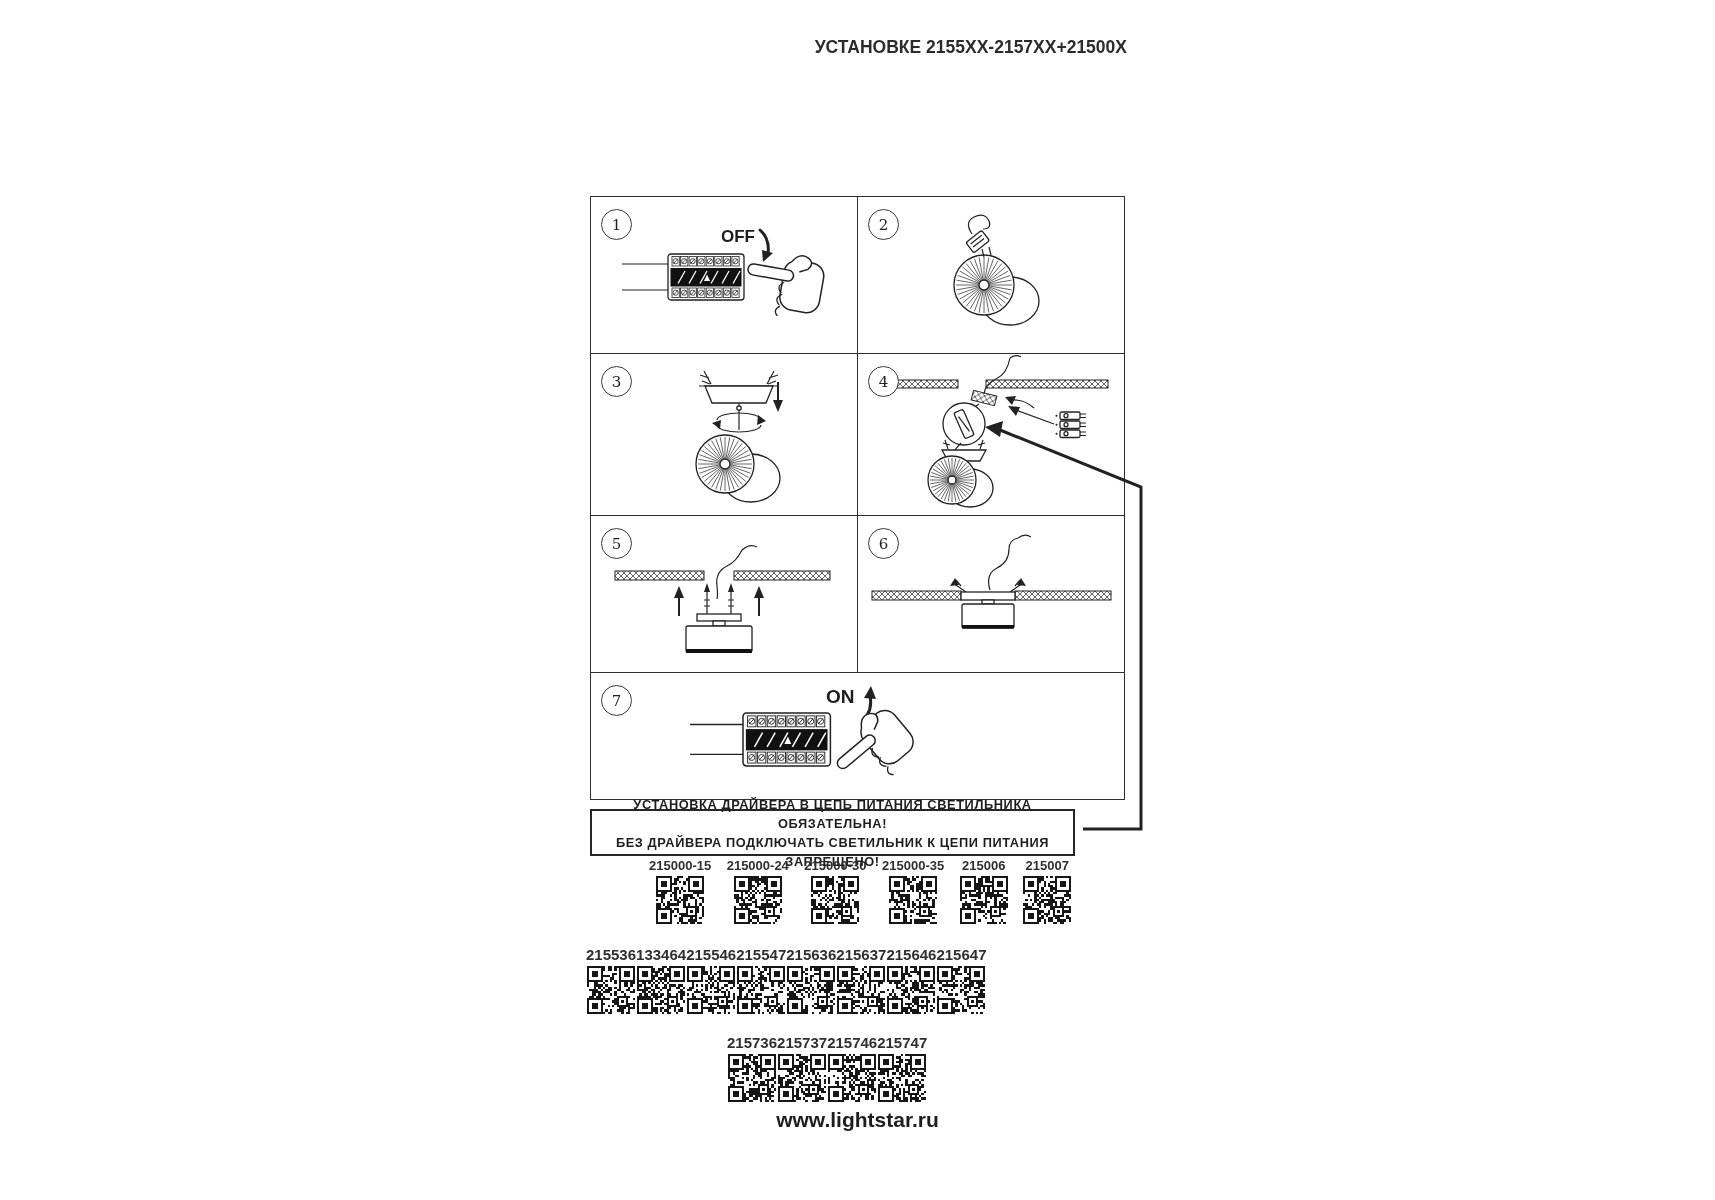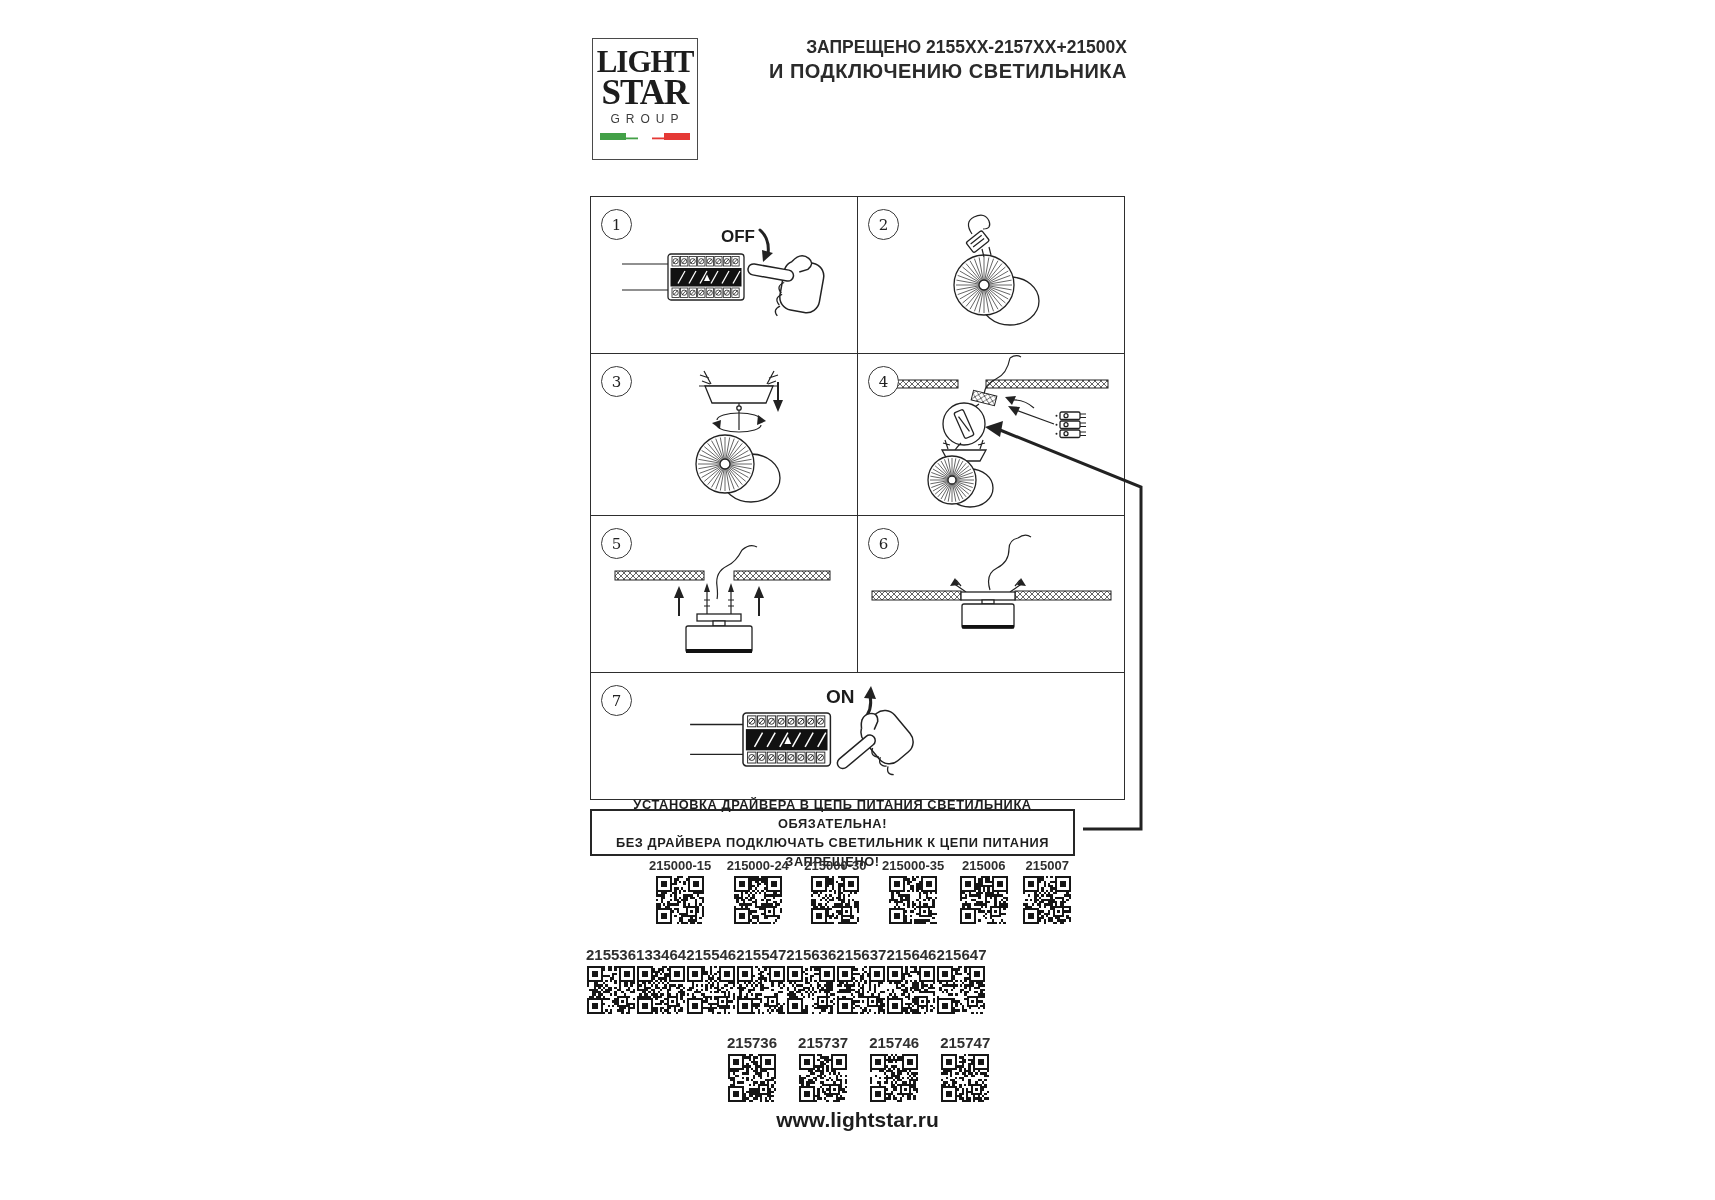--- a/index.html
+++ b/index.html
@@ -45,55 +45,43 @@
   .warning div{font-weight:bold;font-size:12.8px;letter-spacing:0.6px;line-height:19px;color:#1e1e1e;}
   .overlay{position:absolute;left:0;top:0;pointer-events:none;}
   
   .qr-row{position:absolute;display:flex;text-align:center;}
   .qr-item{display:flex;flex-direction:column;align-items:center;}
   .qr-label{font-weight:bold;color:#2f2f2f;white-space:nowrap;margin-bottom:3px;}
   .qr-row.r1{left:649px;top:858px;gap:15.5px;}
   .qr-row.r1 .qr-label{font-size:13px;}
   .qr-row.r2{left:586px;top:946px;gap:0;}
   .qr-row.r2 .qr-label{font-size:15px;}
-  .qr-row.r3{left:727px;top:1034px;gap:21px;}
+  .qr-row.r3{left:727px;top:1034px;}
   .qr-row.r3 .qr-label{font-size:15px;}
   .qr-code{width:48px;height:48px;background:#fff;}
   
   .footer-url{position:absolute;left:590px;top:1108px;width:535px;text-align:center;
               font-weight:bold;font-size:21px;color:#1d1d1d;}
 </style>
 </head>
 <body>
 
 <div class="sheet">
 
   <svg width="0" height="0" style="position:absolute" aria-hidden="true">
     <defs>
       <pattern id="hatch" width="6" height="6" patternUnits="userSpaceOnUse">
         <path d="M0,6 L6,0 M0,0 L6,6" stroke="#555" stroke-width="0.9" fill="none"></path>
       </pattern>
     </defs>
   </svg>
 
-  <div class="logo">
-    <div class="logo-light">LIGHT</div>
-    <div class="logo-star">STAR</div>
-    <div class="logo-group">GROUP</div>
-    <svg class="logo-flag" width="90" height="8">
-      <rect x="0" y="0" width="26" height="7" fill="#43a047"></rect>
-      <rect x="26" y="4.5" width="12" height="1.8" fill="#43a047"></rect>
-      <rect x="52" y="4.5" width="12" height="1.8" fill="#e53935"></rect>
-      <rect x="64" y="0" width="26" height="7" fill="#e53935"></rect>
-    </svg>
-  </div>
 
   <div class="titles">
-    <div class="articles">ЗАПРЕЩЕНО 2155XX-2157XX+21500X</div>
-    <div class="doc-title2">И ПОДКЛЮЧЕНИЮ СВЕТИЛЬНИКА</div>
+    <div class="articles">УСТАНОВКЕ 2155XX-2157XX+21500X</div>
   </div>
 
   <div class="grid">
     <div class="grow">
       <div class="cell left h156">
         <span class="stepnum">
             <span>1</span>
           </span>
         <svg width="266" height="156" viewBox="0 0 266 156">
           <g transform="translate(77,57)">

